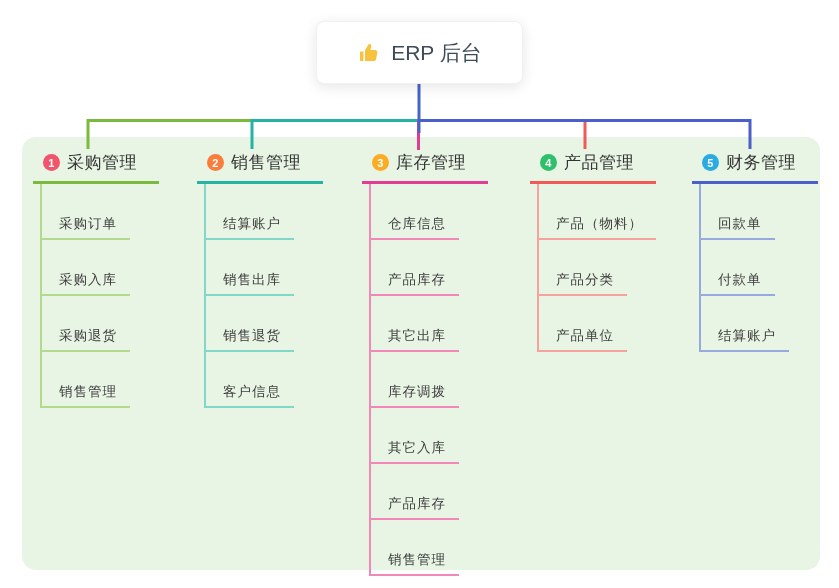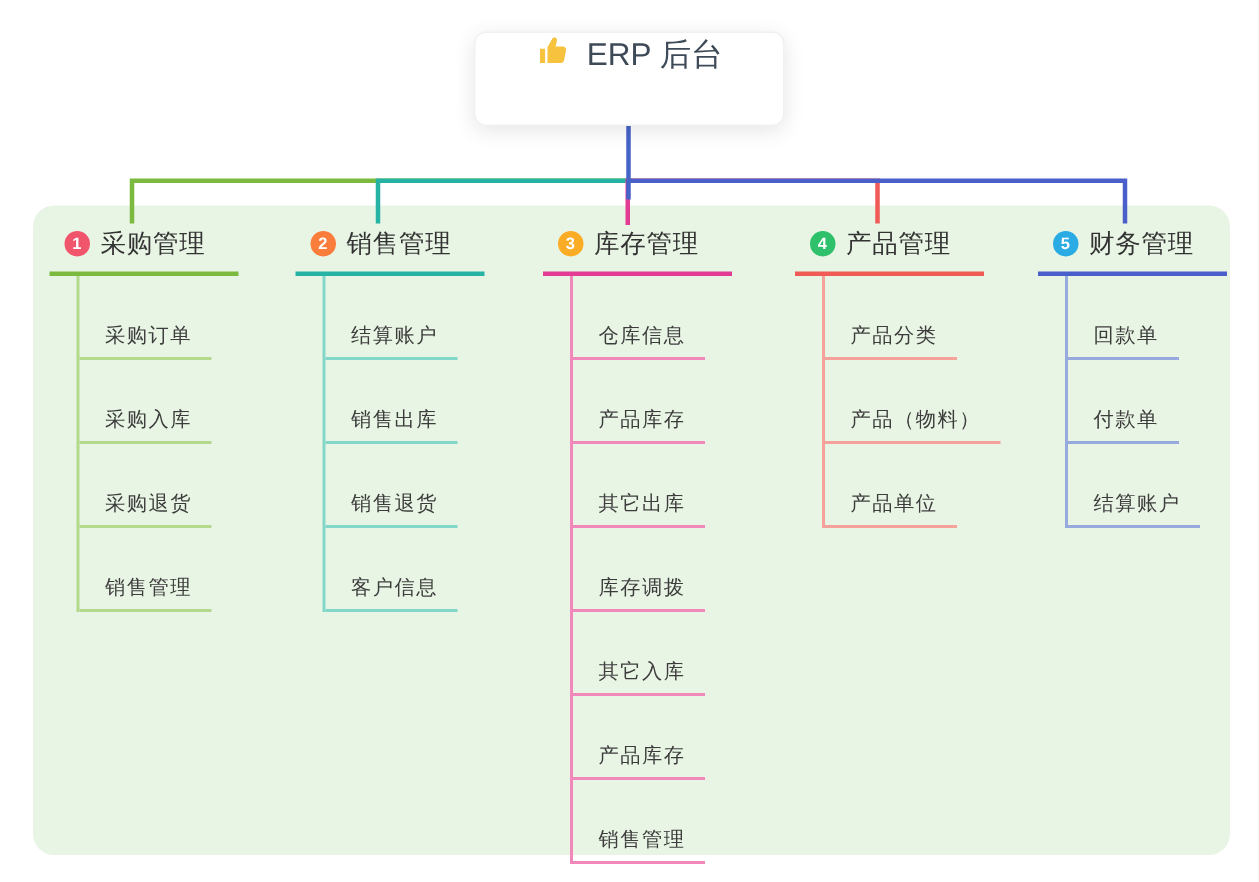--- a/index.html
+++ b/index.html
@@ -22,21 +22,21 @@
     width:839px; height:588px;
     pointer-events:none;
   }
   .root-card {
     position:absolute; left:316px; top:21px;
     width:207px; height:63px;
     background:#ffffff;
     border:1px solid #f1f1f1;
     border-radius:8px;
     box-shadow:0 3px 14px rgba(0,0,0,.10);
-    display:flex; justify-content:center;
+    display:flex; align-items:center; justify-content:center;
     gap:10px;
     font-size:21px; color:#3e4a58; font-weight:500;
   }
   .root-card .thumb { width:24px; height:24px; flex:0 0 auto; }
   .branch { position:absolute; top:149px; }
   .branch-1 { left:33px; }
   .branch-2 { left:197px; }
   .branch-3 { left:362px; }
   .branch-4 { left:530px; }
   .branch-5 { left:692px; }
@@ -49,21 +49,21 @@
     letter-spacing:0.5px;
     white-space:nowrap;
   }
   .badge {
     width:17px; height:17px; border-radius:50%;
     color:#ffffff; font-size:11px; font-weight:bold;
     display:flex; align-items:center; justify-content:center;
     flex:0 0 auto;
   }
   .children {
-    margin-left:18px;
+    margin-left:7px;
     border-left:2px solid var(--lc);
     width:fit-content;
   }
   .child {
     width:fit-content;
     padding:31px 13px 5px 17px;
     border-bottom:2px solid var(--lc);
     font-size:13.5px; color:#3c3c3c;
     letter-spacing:1px;
     white-space:nowrap;
@@ -131,22 +131,22 @@
     <div class="child">销售管理</div>
   </div>
 </div>
 
 <div class="branch branch-4" style="--c: #f05a57; --lc: #f6a29c;">
   <div class="branch-header">
     <span class="badge" style="background: rgb(46, 192, 106);">4</span>
     <span>产品管理</span>
   </div>
   <div class="children">
+    <div class="child">产品（物料）</div>
     <div class="child">产品分类</div>
-    <div class="child">产品（物料）</div>
     <div class="child">产品单位</div>
   </div>
 </div>
 
 <div class="branch branch-5" style="--c: #4a5fc9; --lc: #97aade;">
   <div class="branch-header">
     <span class="badge" style="background: rgb(42, 171, 228);">5</span>
     <span>财务管理</span>
   </div>
   <div class="children">

